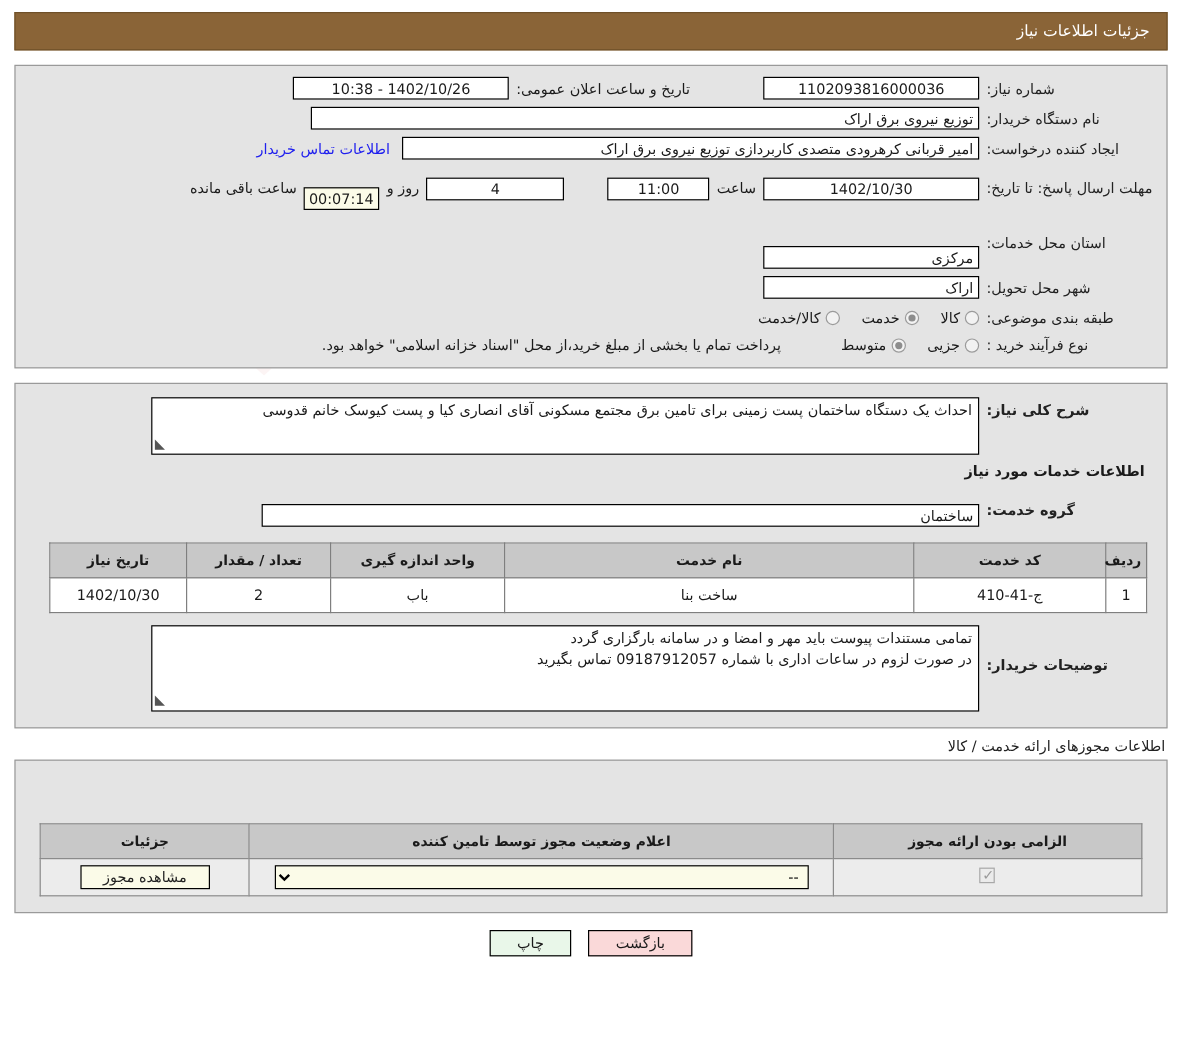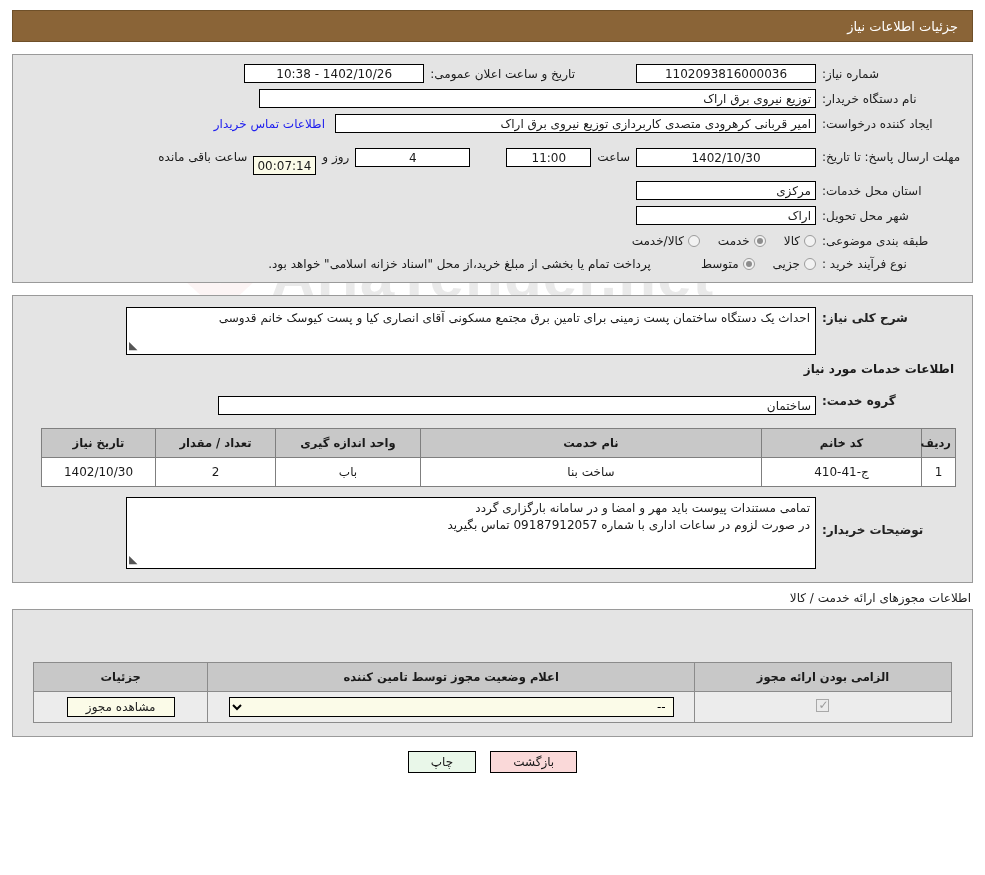--- a/index.html
+++ b/index.html
@@ -344,21 +344,21 @@
       <div class="inline-lbl">ساعت</div>
       <div class="fld center" style="width:85px;">11:00</div>
       <div class="fld center" style="width:115px; margin-right:36px;">4</div>
       <div class="inline-lbl">روز و</div>
       <div class="fld center beige" style="width:63px;margin-top:17px;">00:07:14</div>
       <div class="inline-lbl">ساعت باقی مانده</div>
     </div>
 
     <div class="frow">
       <div class="lbl w150">استان محل خدمات:</div>
-      <div class="fld right" style="width:180px;">مرکزی</div>
+      <div class="fld right" style="width:180px;margin-top:24px;">مرکزی</div>
     </div>
 
     <div class="frow">
       <div class="lbl w150">شهر محل تحویل:</div>
       <div class="fld right" style="width:180px;">اراک</div>
     </div>
 
     <div class="frow" style="padding-top:6px;">
       <div class="lbl w150">طبقه بندی موضوعی:</div>
       <div class="radio-group">
@@ -413,21 +413,21 @@
           <col style="width:34px;">
             <col style="width:160px;">
             <col>
           <col style="width:145px;">
             <col style="width:120px;">
             <col style="width:114px;">
         </colgroup>
         <thead>
           <tr>
             <th>ردیف</th>
-            <th>کد خانم</th>
+            <th>کد خدمت</th>
             <th>نام خدمت</th>
             <th>واحد اندازه گیری</th>
             <th>تعداد / مقدار</th>
             <th>تاریخ نیاز</th>
           </tr>
         </thead>
         <tbody>
           <tr>
             <td>1</td>
             <td>ج-41-410</td>

